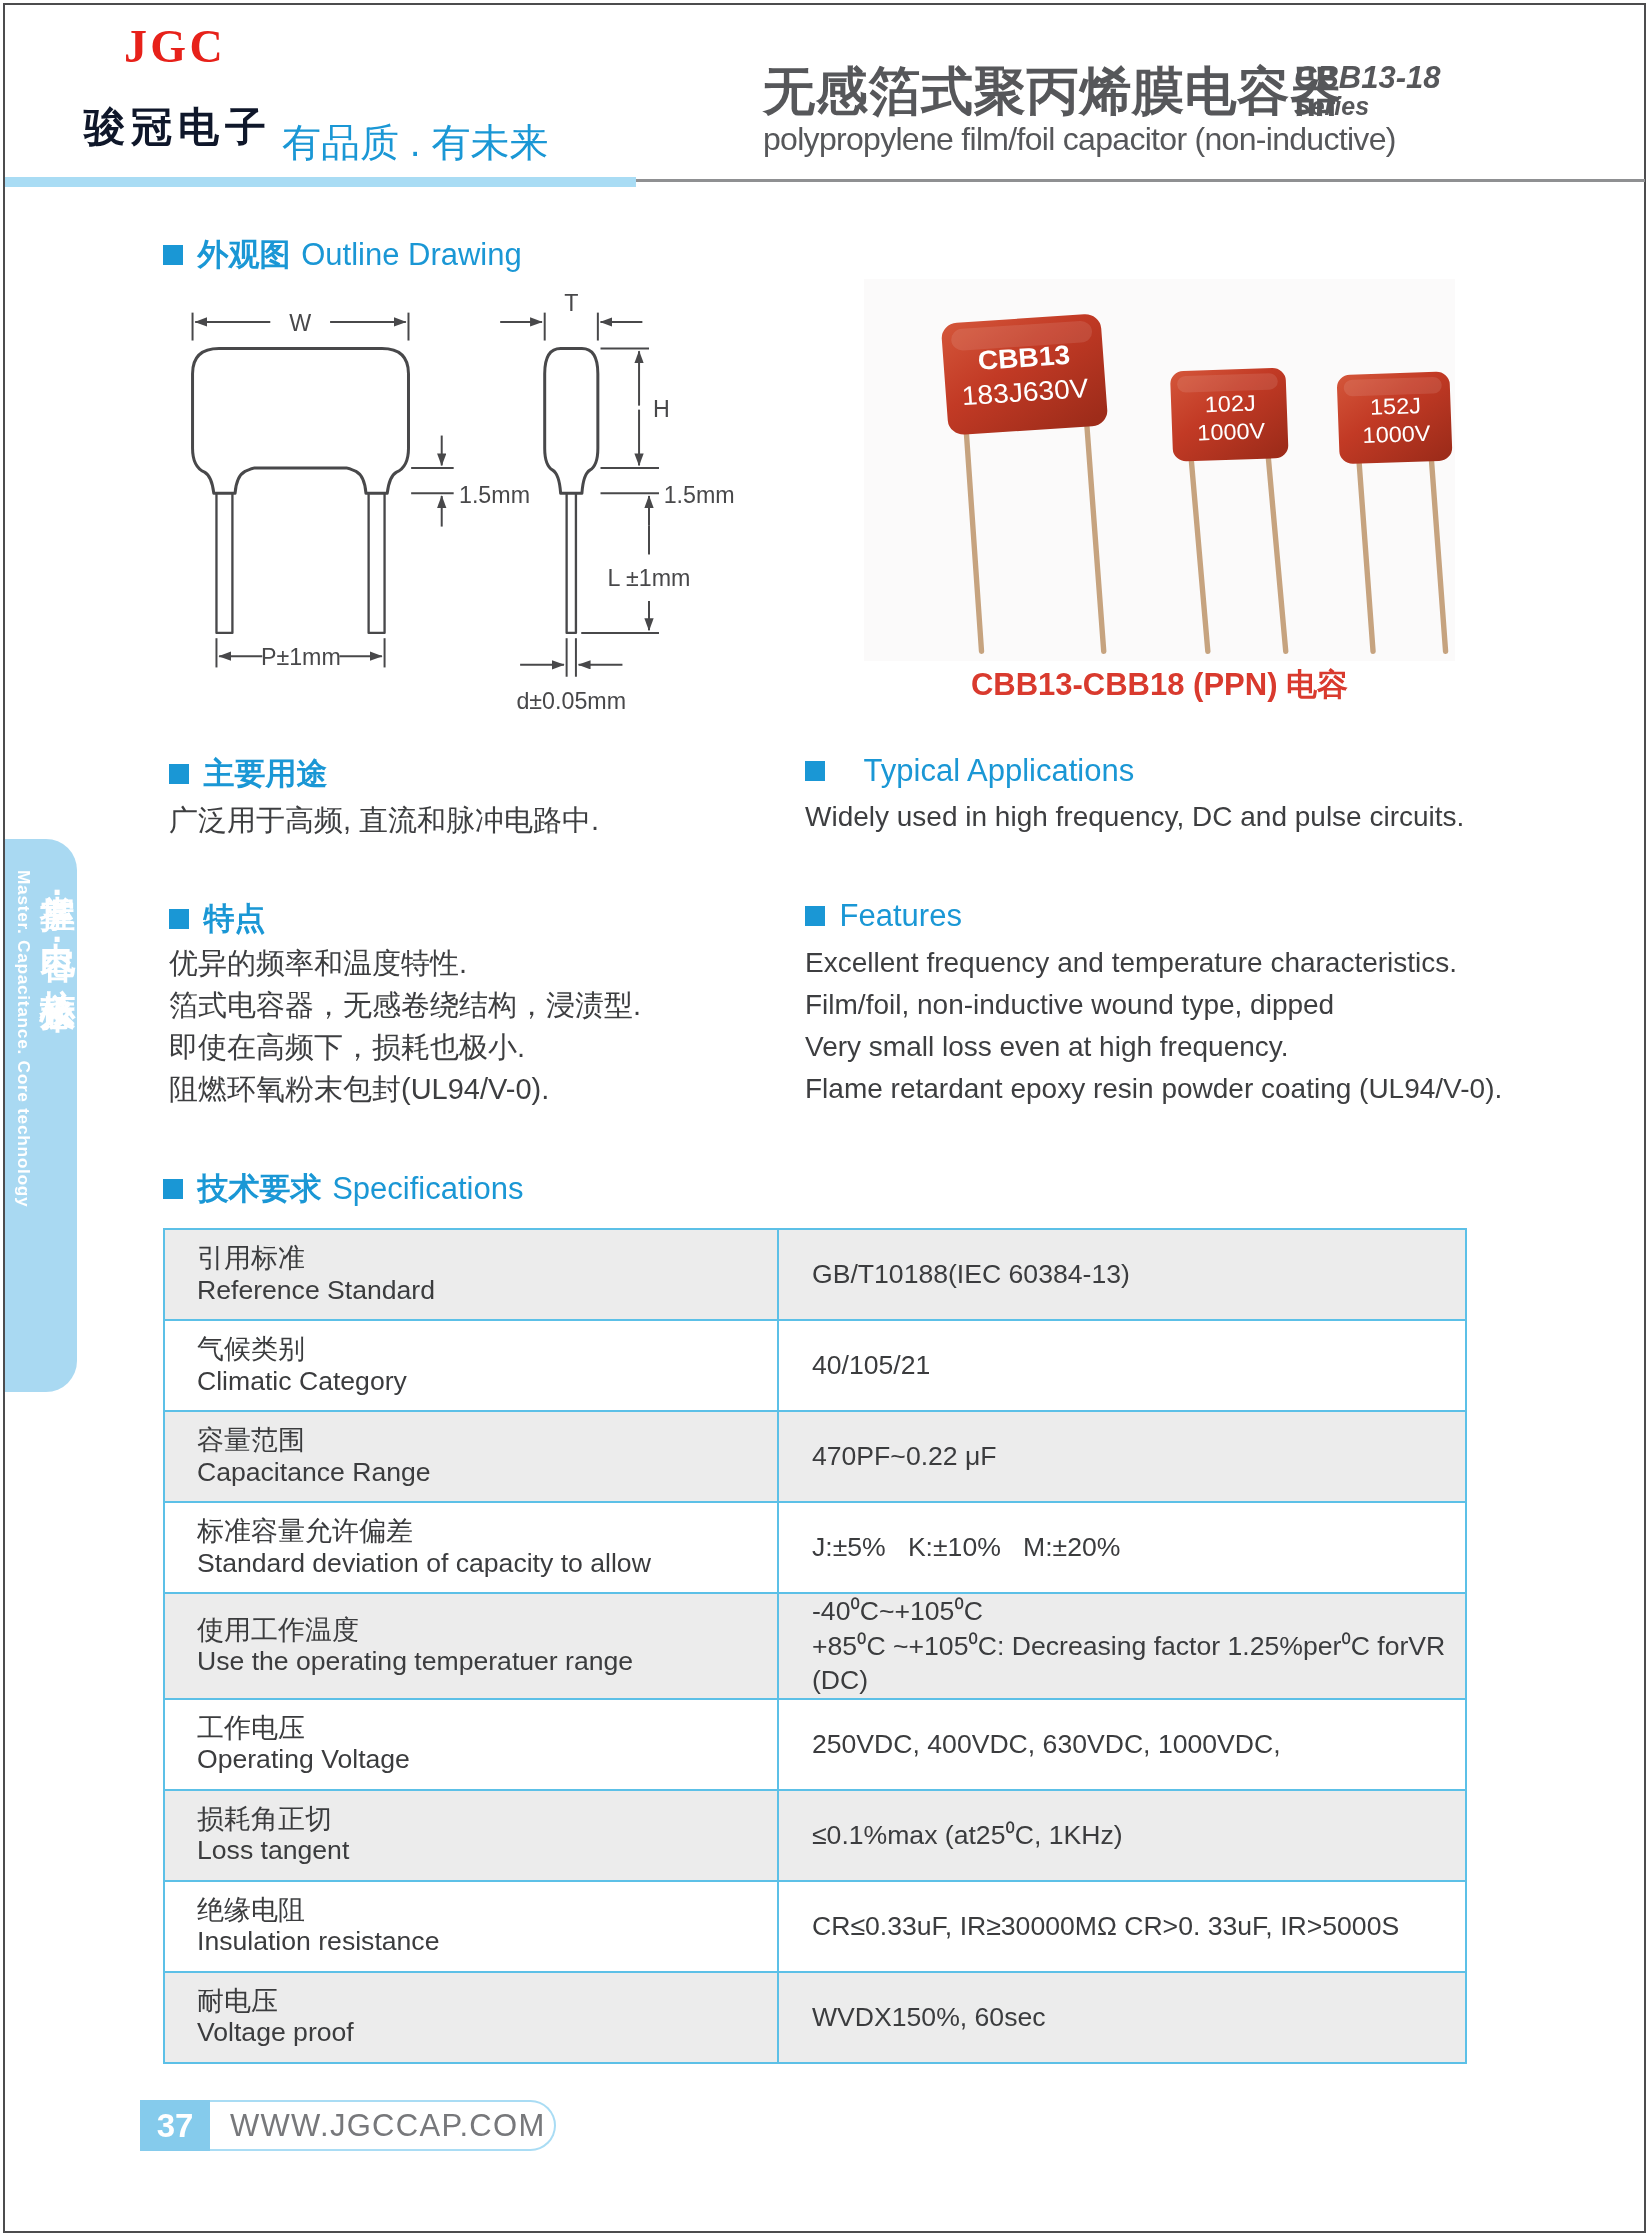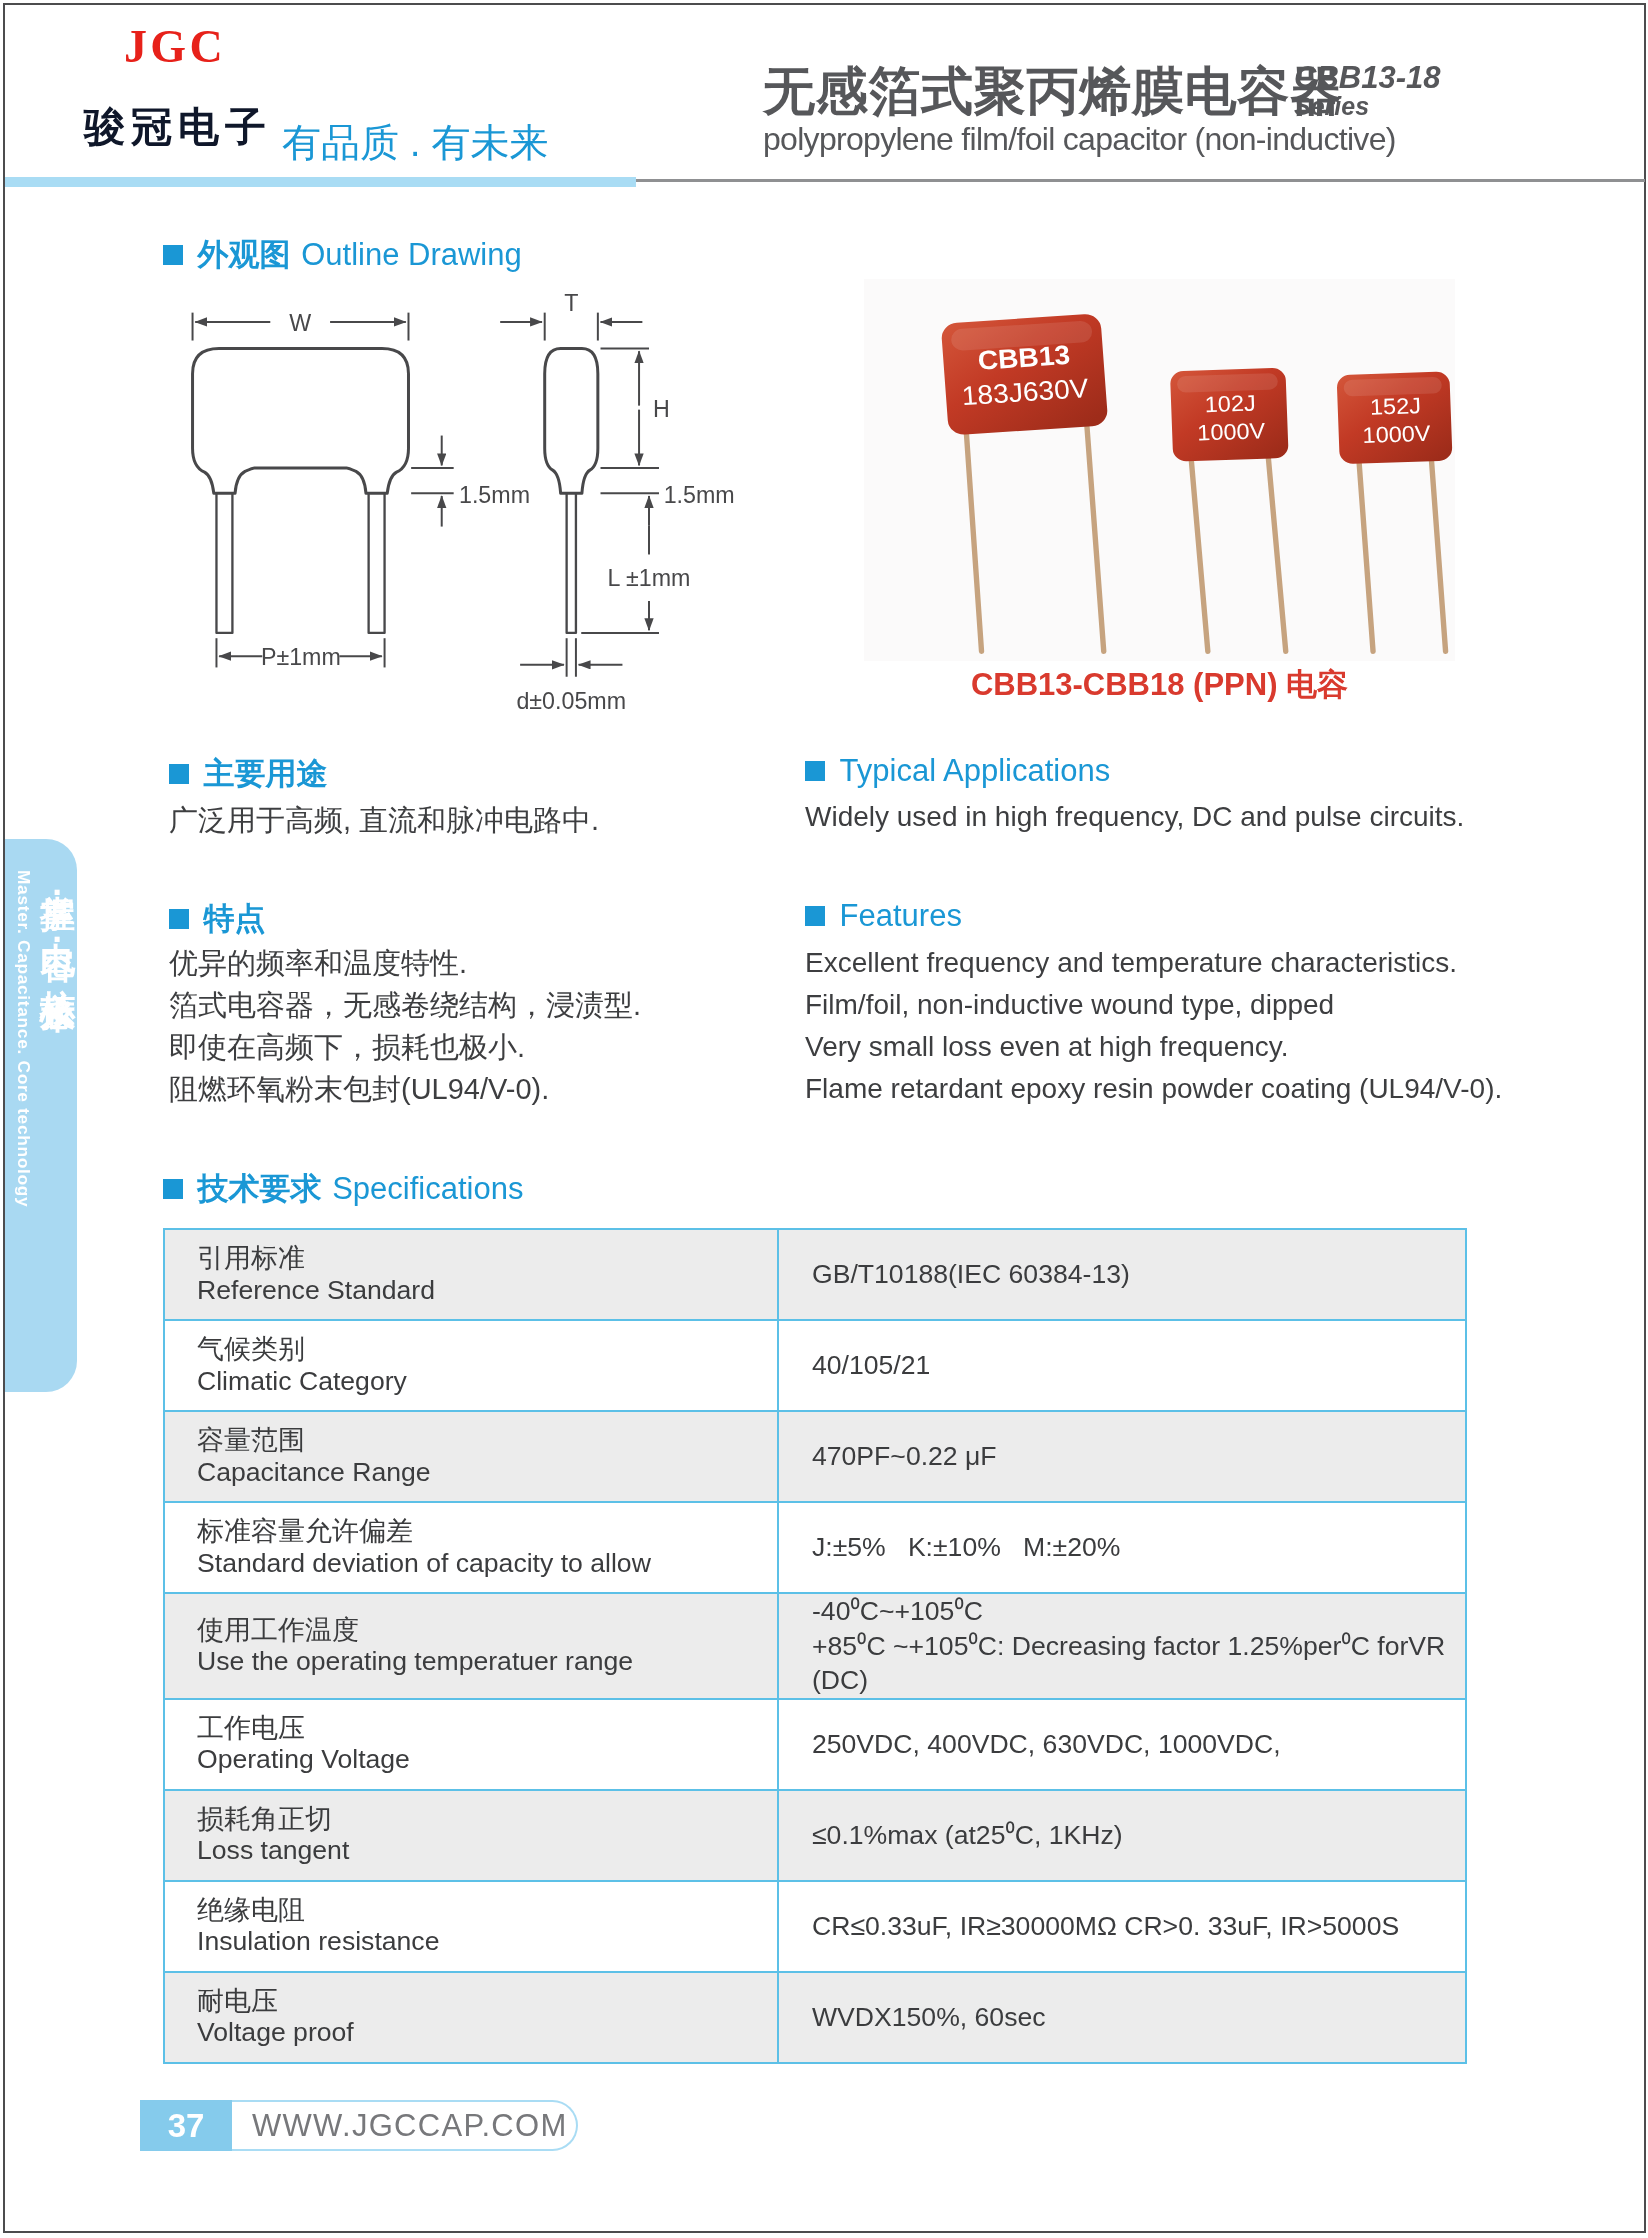--- a/index.html
+++ b/index.html
@@ -54,21 +54,21 @@
   .specs-table td{border:2px solid #5cc0e7;vertical-align:middle;height:89px;padding:0;}
   td.spec-label{width:580px;padding-left:32px;}
   td.spec-value{padding-left:33px;font-size:26.6px;color:#3b3c3e;white-space:pre-wrap;line-height:1.3;}
   .label-cn{font-size:27px;color:#3b3c3e;line-height:1.2;}
   .label-en{font-size:26.6px;color:#3b3c3e;line-height:1.2;}
   .row-gray{background:#ececec;}
   .row-white{background:#ffffff;}
 
   
   .footer{position:absolute;left:140px;top:2100px;display:flex;align-items:stretch;height:51px;}
-  .page-num{width:92px;background:#85cbec;color:#ffffff;font-size:33px;font-weight:bold;
+  .page-num{width:70px;background:#85cbec;color:#ffffff;font-size:33px;font-weight:bold;
         display:flex;align-items:center;justify-content:center;flex:none;}
   .site-pill{width:324px;border:2px solid #a9dcf4;border-left:none;border-radius:0 26.6px 26.6px 0;
         display:flex;align-items:center;padding-left:20px;font-size:31px;color:#77787b;letter-spacing:1.3px;}
 </style>
 </head>
 <body>
 
 <div class="page">
   <div class="frame"></div>
 
@@ -203,21 +203,21 @@
     </g>
   </svg>
   <div class="photo-caption">CBB13-CBB18 (PPN) 电容</div>
 
   <div class="sec-head" style="left:169px;top:753px;">
     <span class="sq"></span>
     <span class="head-cn">主要用途</span>
   </div>
   <div class="body-text" style="left:169px;top:801px;">广泛用于高频, 直流和脉冲电路中.</div>
 
-  <div class="sec-head" style="left:805px;top:753px;">
+  <div class="sec-head" style="left:805px;top:753px;gap:24px;">
     <span class="sq"></span>
     <span class="head-en" style="margin-left:0;">Typical Applications</span>
   </div>
   <div class="body-text" style="left:805px;top:801px;font-size:28px;">Widely used in high frequency, DC and pulse circuits.</div>
 
   <div class="sec-head" style="left:169px;top:898px;">
     <span class="sq"></span>
     <span class="head-cn">特点</span>
   </div>
   <div class="feat-lines" style="left:169px;top:942px;">

